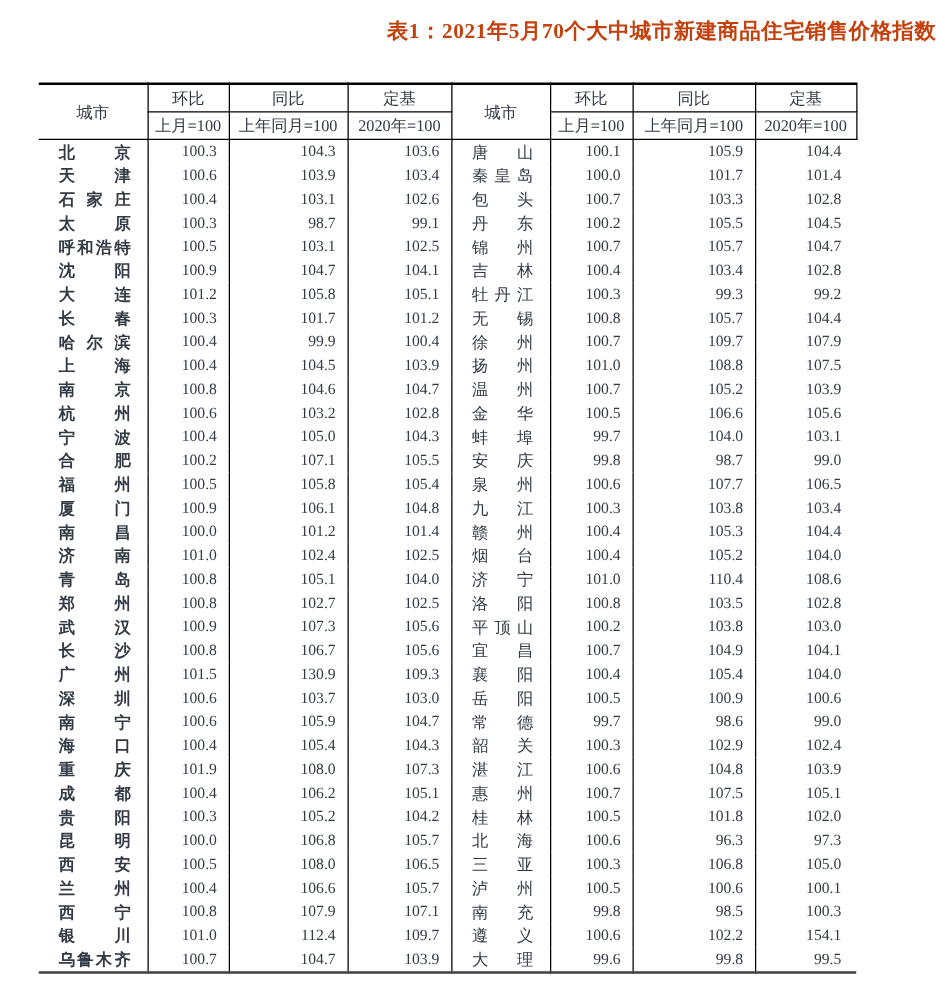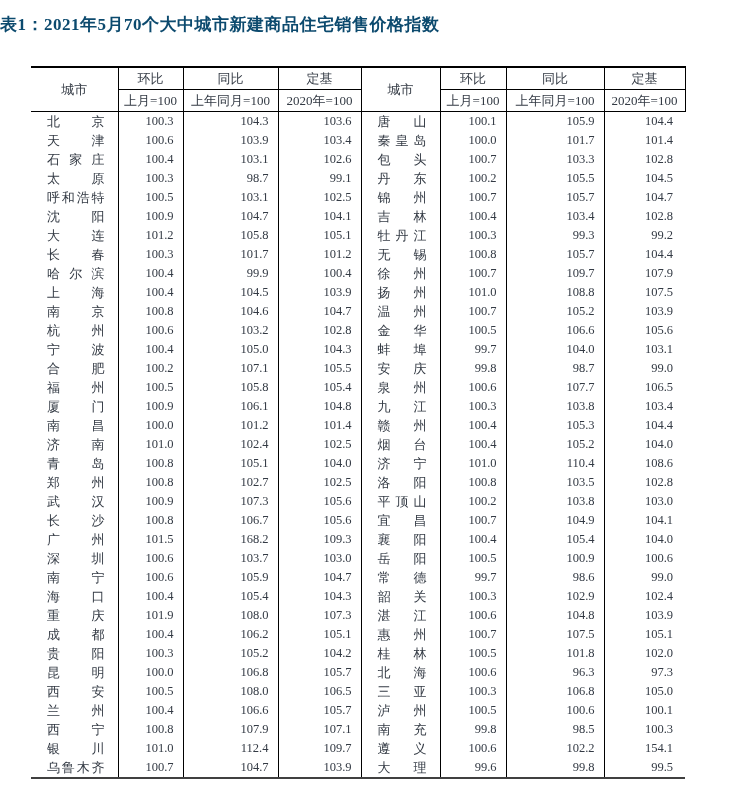--- a/index.html
+++ b/index.html
@@ -4,22 +4,22 @@
 <style>
   html,body{margin:0;padding:0;}
   body{
     width:749px;height:790px;background:#ffffff;
     font-family:"Liberation Serif","DejaVu Serif",serif;
     color:#333a44;
     position:relative;
   }
   .page-title{
     margin:0;padding-top:13px;height:40px;
-    text-align:left;
-    font-size:17px;font-weight:bold;color:#0c4a6e;
+    text-align:right;
+    font-size:17px;font-weight:bold;color:#c2410c;
     letter-spacing:0.5px;
   }
   table.price-table{
     position:absolute;left:31px;top:66px;
     width:654px;
     border-collapse:collapse;
     table-layout:fixed;
     border-top:2px solid #000;
     border-bottom:2px solid #404040;
     font-size:13px;
@@ -34,21 +34,21 @@
     overflow:hidden;white-space:nowrap;
   }
   .price-table th.no-left{border-left:none;}
   .price-table td{
     height:19px;line-height:19px;
     padding:0;
     border-left:1px solid #000;
     color:#333a44;
     overflow:hidden;white-space:nowrap;
   }
-  .price-table td.first-col{border-left:none;}
+  .price-table td.first-col{border-left:none;font-weight:bold;}
   .price-table td.num-cell{
     text-align:right;
     padding-right:9px;
     font-size:12.5px;
   }
   .price-table td.last-num{padding-right:12px;margin-top:10px;}
   .price-table td.city-cell{padding:0 13px 0 16px;}
   .city-inner{
     display:inline-block;width:100%;
     text-align:justify;
@@ -309,21 +309,21 @@
         <td class="num-cell">106.7</td>
         <td class="num-cell">105.6</td>
         <td class="city-cell"><span class="city-inner">宜昌</span></td>
         <td class="num-cell">100.7</td>
         <td class="num-cell">104.9</td>
         <td class="num-cell last-num">104.1</td>
       </tr>
       <tr>
         <td class="city-cell first-col"><span class="city-inner">广州</span></td>
         <td class="num-cell">101.5</td>
-        <td class="num-cell">168.2</td>
+        <td class="num-cell">130.9</td>
         <td class="num-cell">109.3</td>
         <td class="city-cell"><span class="city-inner">襄阳</span></td>
         <td class="num-cell">100.4</td>
         <td class="num-cell">105.4</td>
         <td class="num-cell last-num">104.0</td>
       </tr>
       <tr>
         <td class="city-cell first-col"><span class="city-inner">深圳</span></td>
         <td class="num-cell">100.6</td>
         <td class="num-cell">103.7</td>

